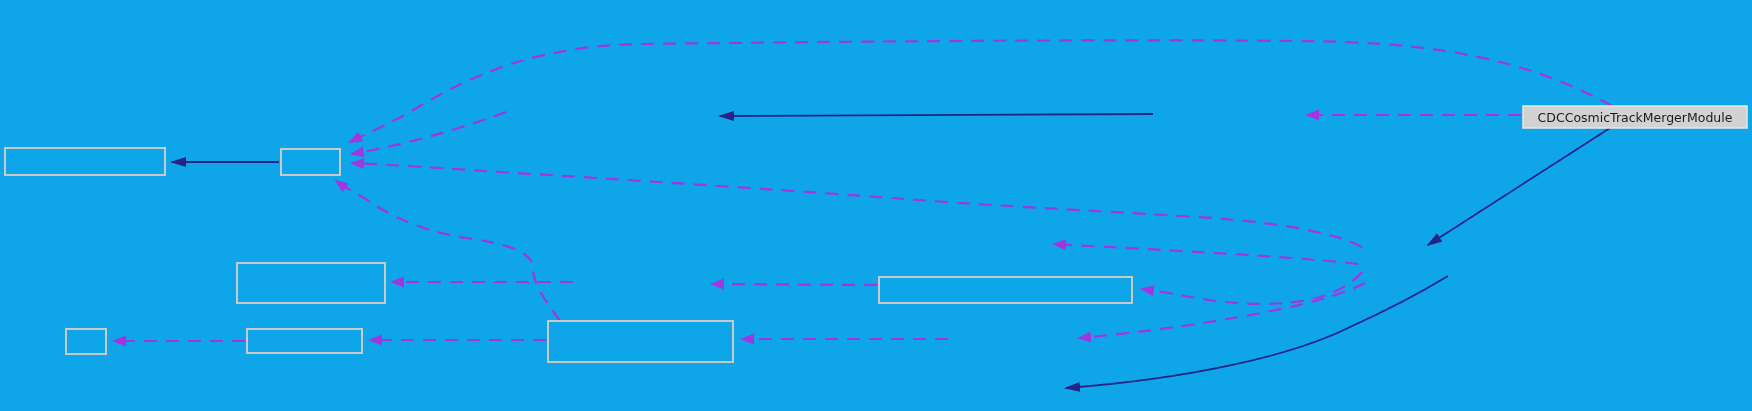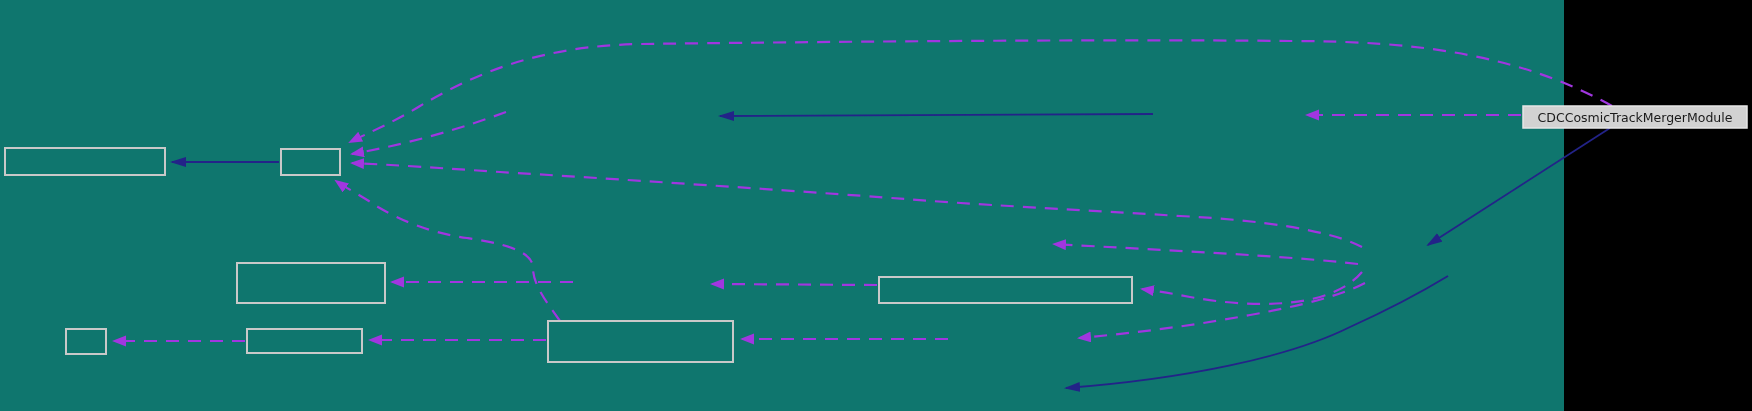--- a/index.html
+++ b/index.html
@@ -6,23 +6,23 @@
     margin: 0;
     padding: 0;
     background: #000000;
     width: 1752px;
     height: 411px;
     overflow: hidden;
     font-family: "DejaVu Sans", "Liberation Sans", sans-serif;
   }
   .stage {
     position: relative;
-    width: 1564px;
+    width: 1752px;
     height: 411px;
-    background: #0f766e;
+    background: #0ea5e9;
   }
   svg { display: block; }
   .node-box {
     fill: none;
     stroke: #c9c9c9;
     stroke-width: 2;
   }
   .main-node-rect {
     fill: #d2d2d2;
     stroke: #e6e6e6;

